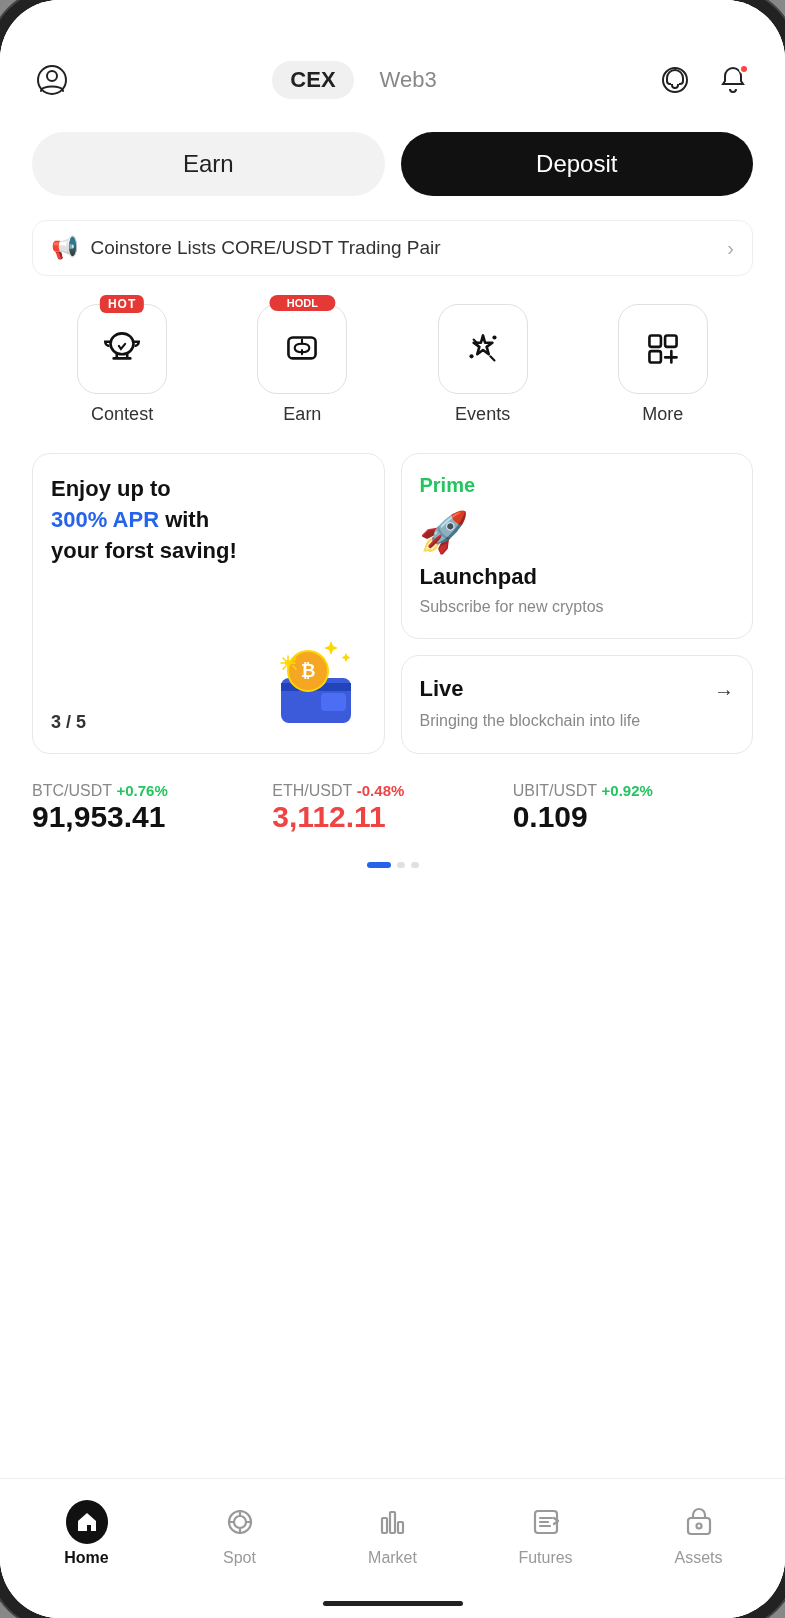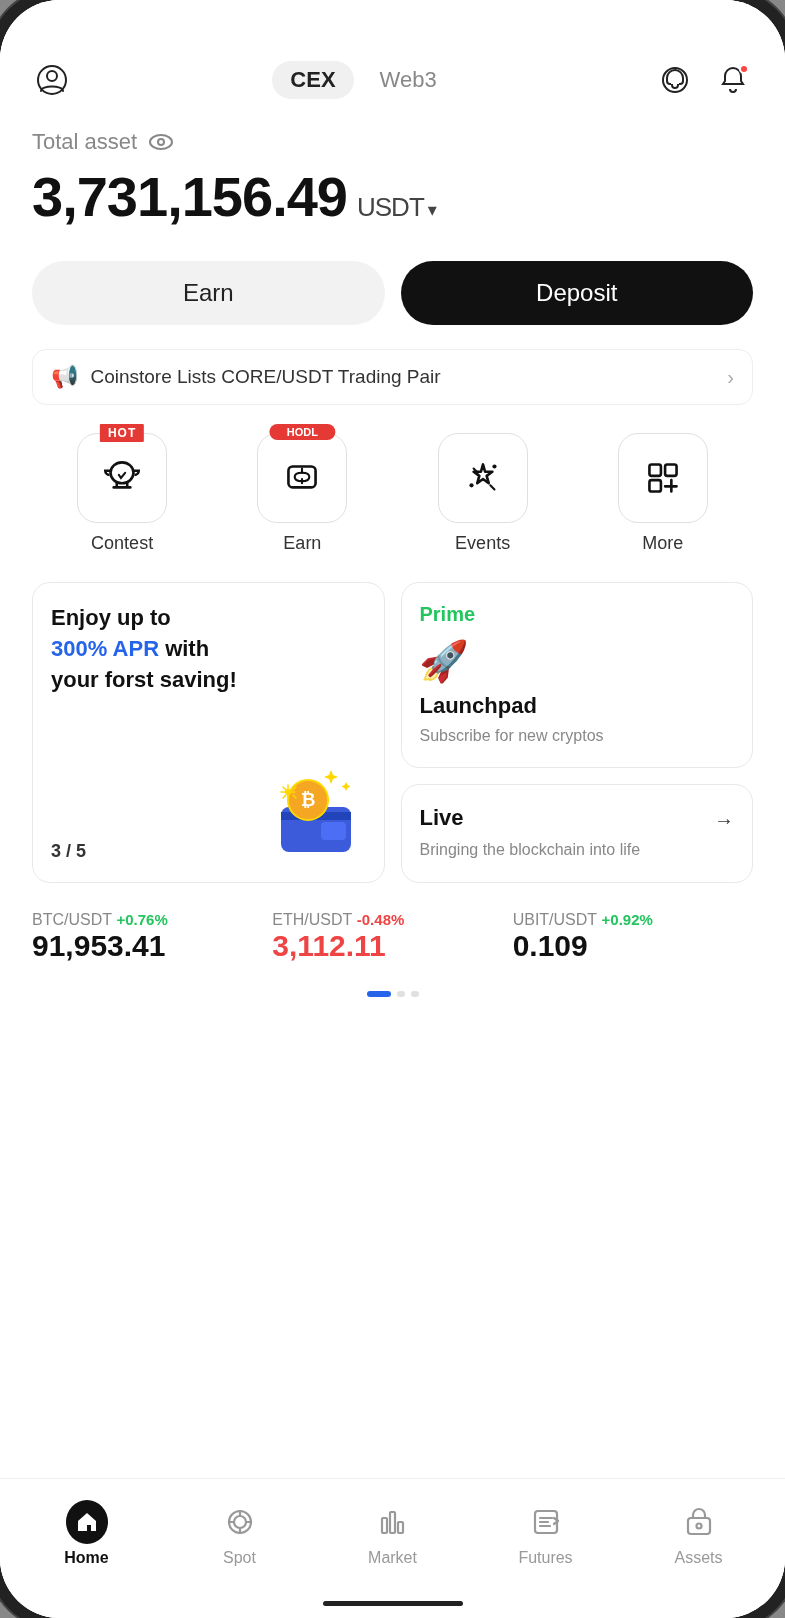--- a/index.html
+++ b/index.html
@@ -212,21 +212,21 @@
     .hot-badge {
       position: absolute;
       top: -10px;
       left: 50%;
       transform: translateX(-50%);
       background: #e53935;
       color: #fff;
       font-size: 12px;
       font-weight: 700;
       padding: 2px 8px;
-      border-radius: 1px;
+      border-radius: 6px;
       letter-spacing: 1px;
     }
     .hodl-badge {
       position: absolute;
       top: -10px;
       left: 50%;
       transform: translateX(-50%);
       background: #e53935;
       color: #fff;
       font-size: 11px;
@@ -485,35 +485,20 @@
             <path d="M16 4a8 8 0 0 1 8 8v5l2 3H6l2-3v-5a8 8 0 0 1 8-8z"></path>
             <path d="M13 25a3 3 0 0 0 6 0"></path>
           </svg>
           <div class="notif-dot"></div>
         </div>
       </div>
     </div>
 
     <div class="main-content">
 
-      <div class="total-asset-section">
-        <div class="total-asset-label">
-          <span>Total asset</span>
-          <svg width="28" height="28" viewBox="0 0 28 28" fill="none" stroke="#888" stroke-width="2">
-            <ellipse cx="14" cy="14" rx="11" ry="7"></ellipse>
-            <circle cx="14" cy="14" r="3"></circle>
-          </svg>
-        </div>
-        <div class="total-asset-amount">
-          <span>3,731,156.49</span>
-          <span class="usdt-label">
-            <span>USDT</span><span class="chevron-down"> ▾</span>
-          </span>
-        </div>
-      </div>
 
       <div class="action-buttons">
         <button class="btn-earn">Earn</button>
         <button class="btn-deposit">Deposit</button>
       </div>
 
       <div class="announcement-bar">
         <div class="announcement-text">
           <span style="font-size:22px;">📢</span>
           <span>Coinstore Lists CORE/USDT Trading Pair</span>

